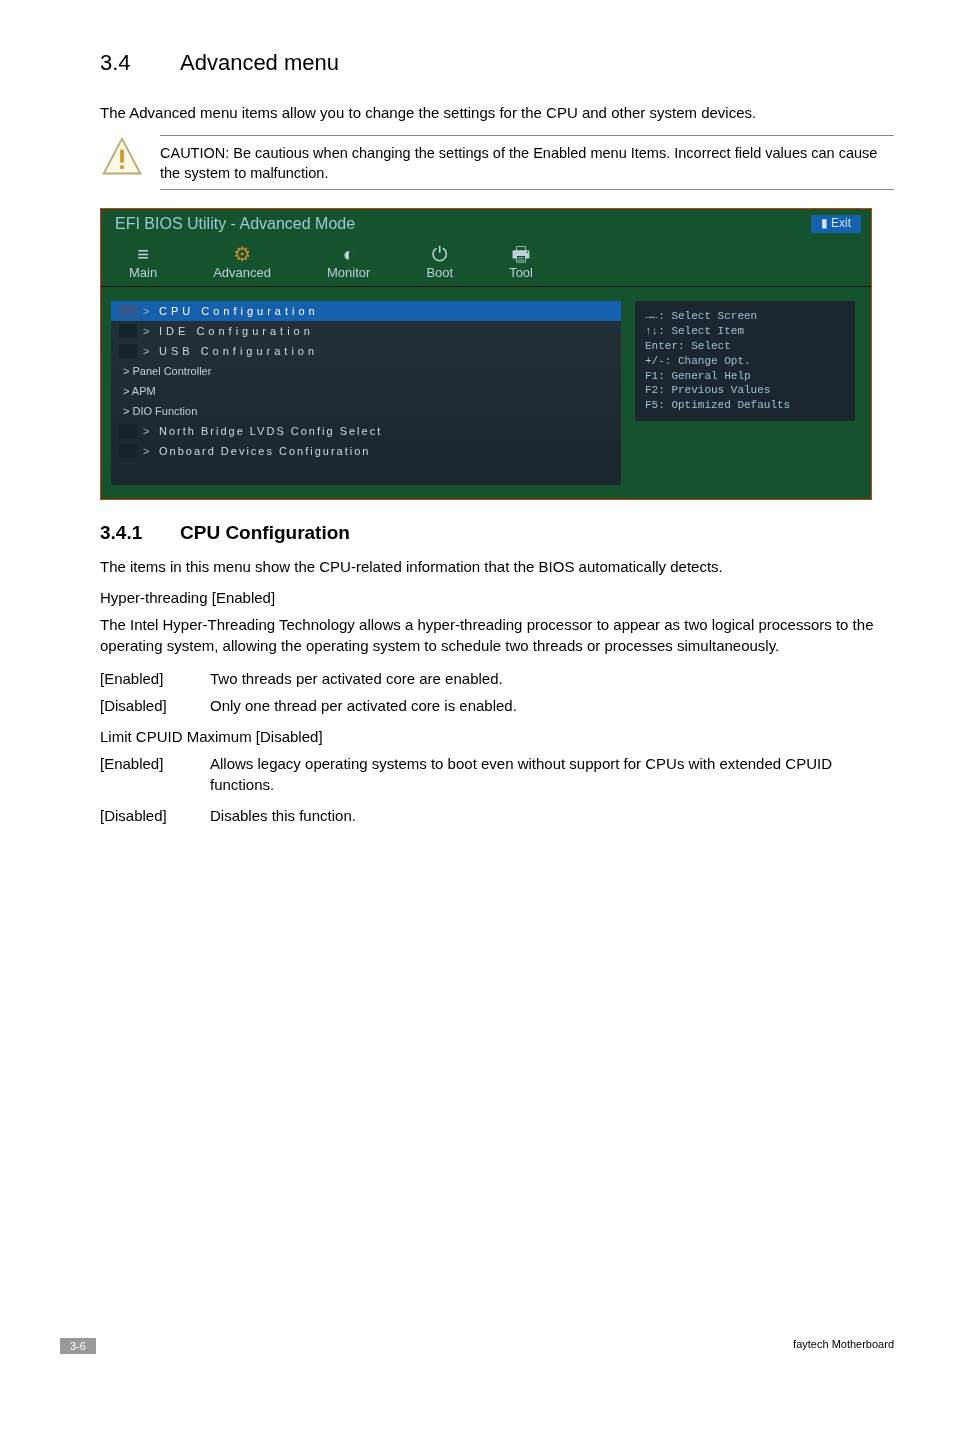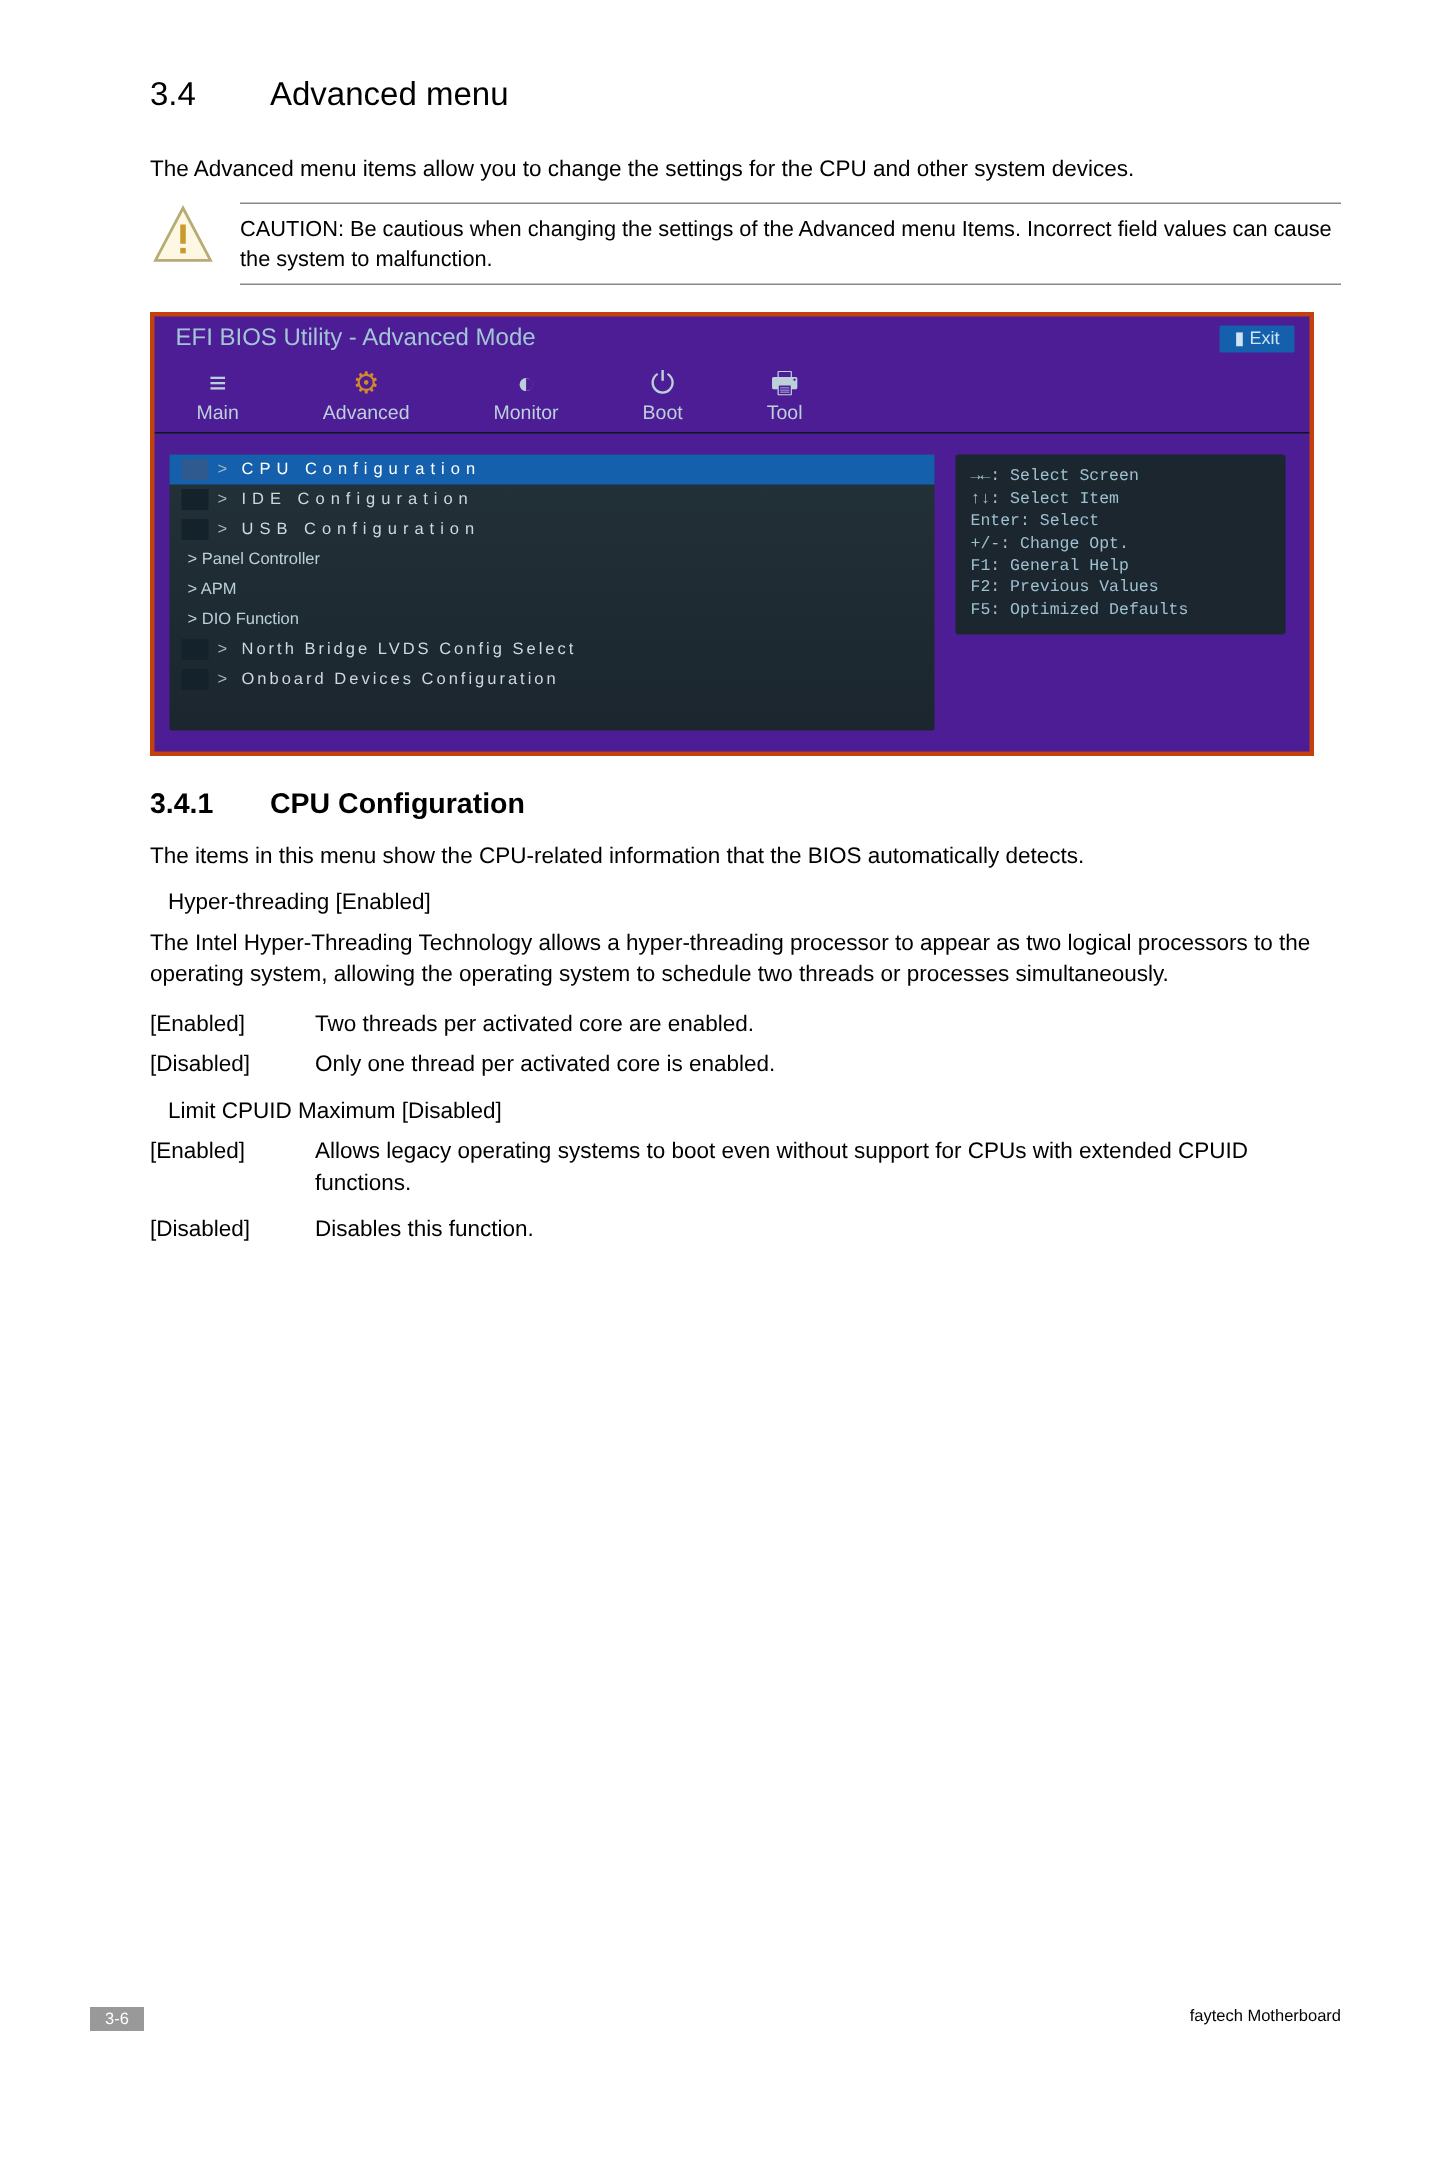--- a/index.html
+++ b/index.html
@@ -41,22 +41,22 @@
     border-top: 1px solid #888;
     border-bottom: 1px solid #888;
     padding: 8px 0 6px 0;
     flex: 1;
     font-size: 14.5px;
     line-height: 1.35;
   }
   
   .bios-box {
     width: 770px;
-    border: 3px solid #c2410c;
-    background: #4c1d95;
+    border: 1px solid #c2410c;
+    background: #14532d;
     color: #cfd8de;
     font-family: Arial, sans-serif;
     font-size: 12px;
     position: relative;
     overflow: hidden;
   }
   .bios-title-bar {
     font-size: 16px;
     font-family: 'Arial Black', Arial, sans-serif;
     color: #a3c6d6;
@@ -136,21 +136,21 @@
   .menu-text-narrow { letter-spacing: 2px; }
   .bios-left .plain { padding-left: 12px; color:#bcd0da; font-size:11px; padding-top:4px; padding-bottom:4px; }
 
   .subsection-heading {
     font-size: 19px;
     font-weight: bold;
     margin: 22px 0 12px 0;
   }
   .setting-title {
     font-size: 15px;
-    margin: 12px 0 8px 12px;
+    margin: 12px 0 8px 0;
   }
   .opt-row { display: flex; font-size: 15px; line-height: 1.4; margin-bottom: 6px; }
   .opt-key { width: 110px; flex-shrink: 0; }
   .footer {
     position: absolute;
     bottom: 26px; left: 0; right: 0;
     display: flex;
     justify-content: space-between;
     font-size: 11px;
     padding: 0 60px 0 60px;
@@ -170,21 +170,21 @@
   </h2>
 
   <p class="body-p">The Advanced menu items allow you to change the settings for the CPU and other system devices.</p>
 
   <div class="caution-row">
     <svg class="caution-icon" viewBox="0 0 48 48">
       <polygon points="24,4 44,42 4,42" fill="#fdf7e3" stroke="#b8ab74" stroke-width="2"></polygon>
       <rect x="22" y="16" width="4" height="14" fill="#c79a2b"></rect>
       <rect x="22" y="33" width="4" height="4" fill="#c79a2b"></rect>
     </svg>
-    <div class="caution-text-wrap">CAUTION: Be cautious when changing the settings of the Advanced menu Items. Incorrect field values can cause the system to malfunction.</div>
+    <div class="caution-text-wrap">CAUTION: Be cautious when changing the settings of the Enabled menu Items. Incorrect field values can cause the system to malfunction.</div>
   </div>
 
   <div class="bios-box">
     <div class="bios-title-bar">
       <span>EFI BIOS Utility - Advanced Mode</span>
       <span class="bios-exit">
         <span>▮ </span><span>Exit</span>
       </span>
     </div>
     <div class="bios-tabs">

